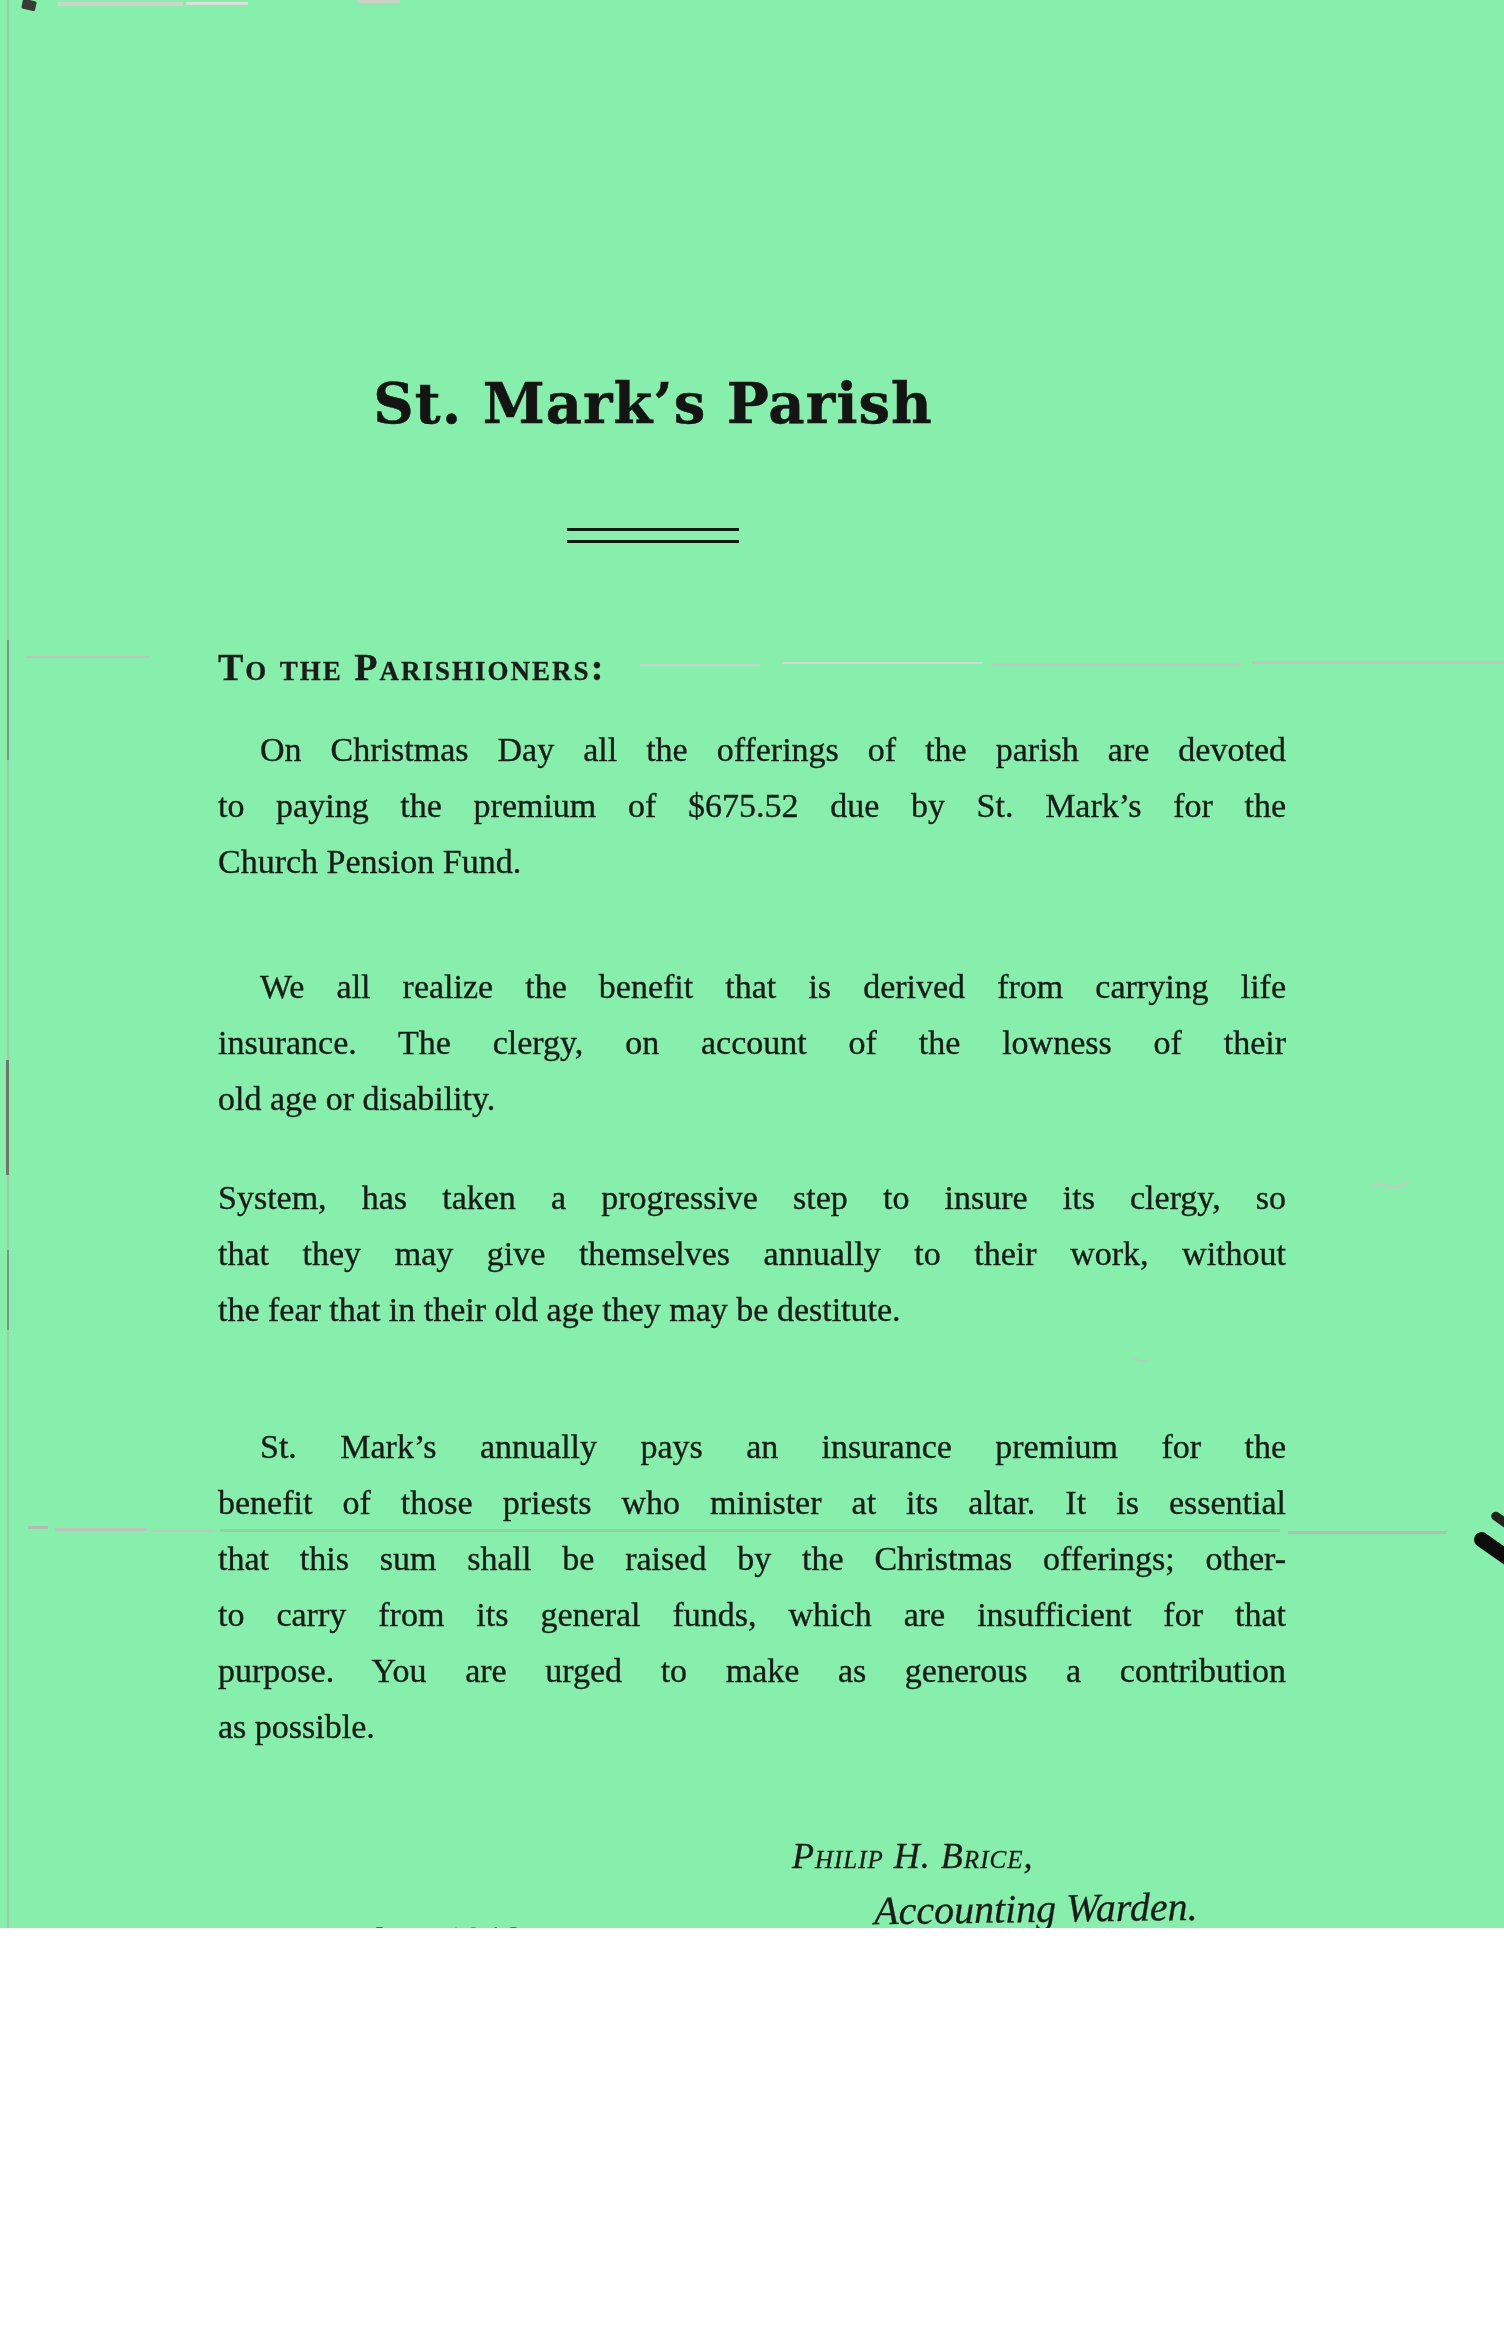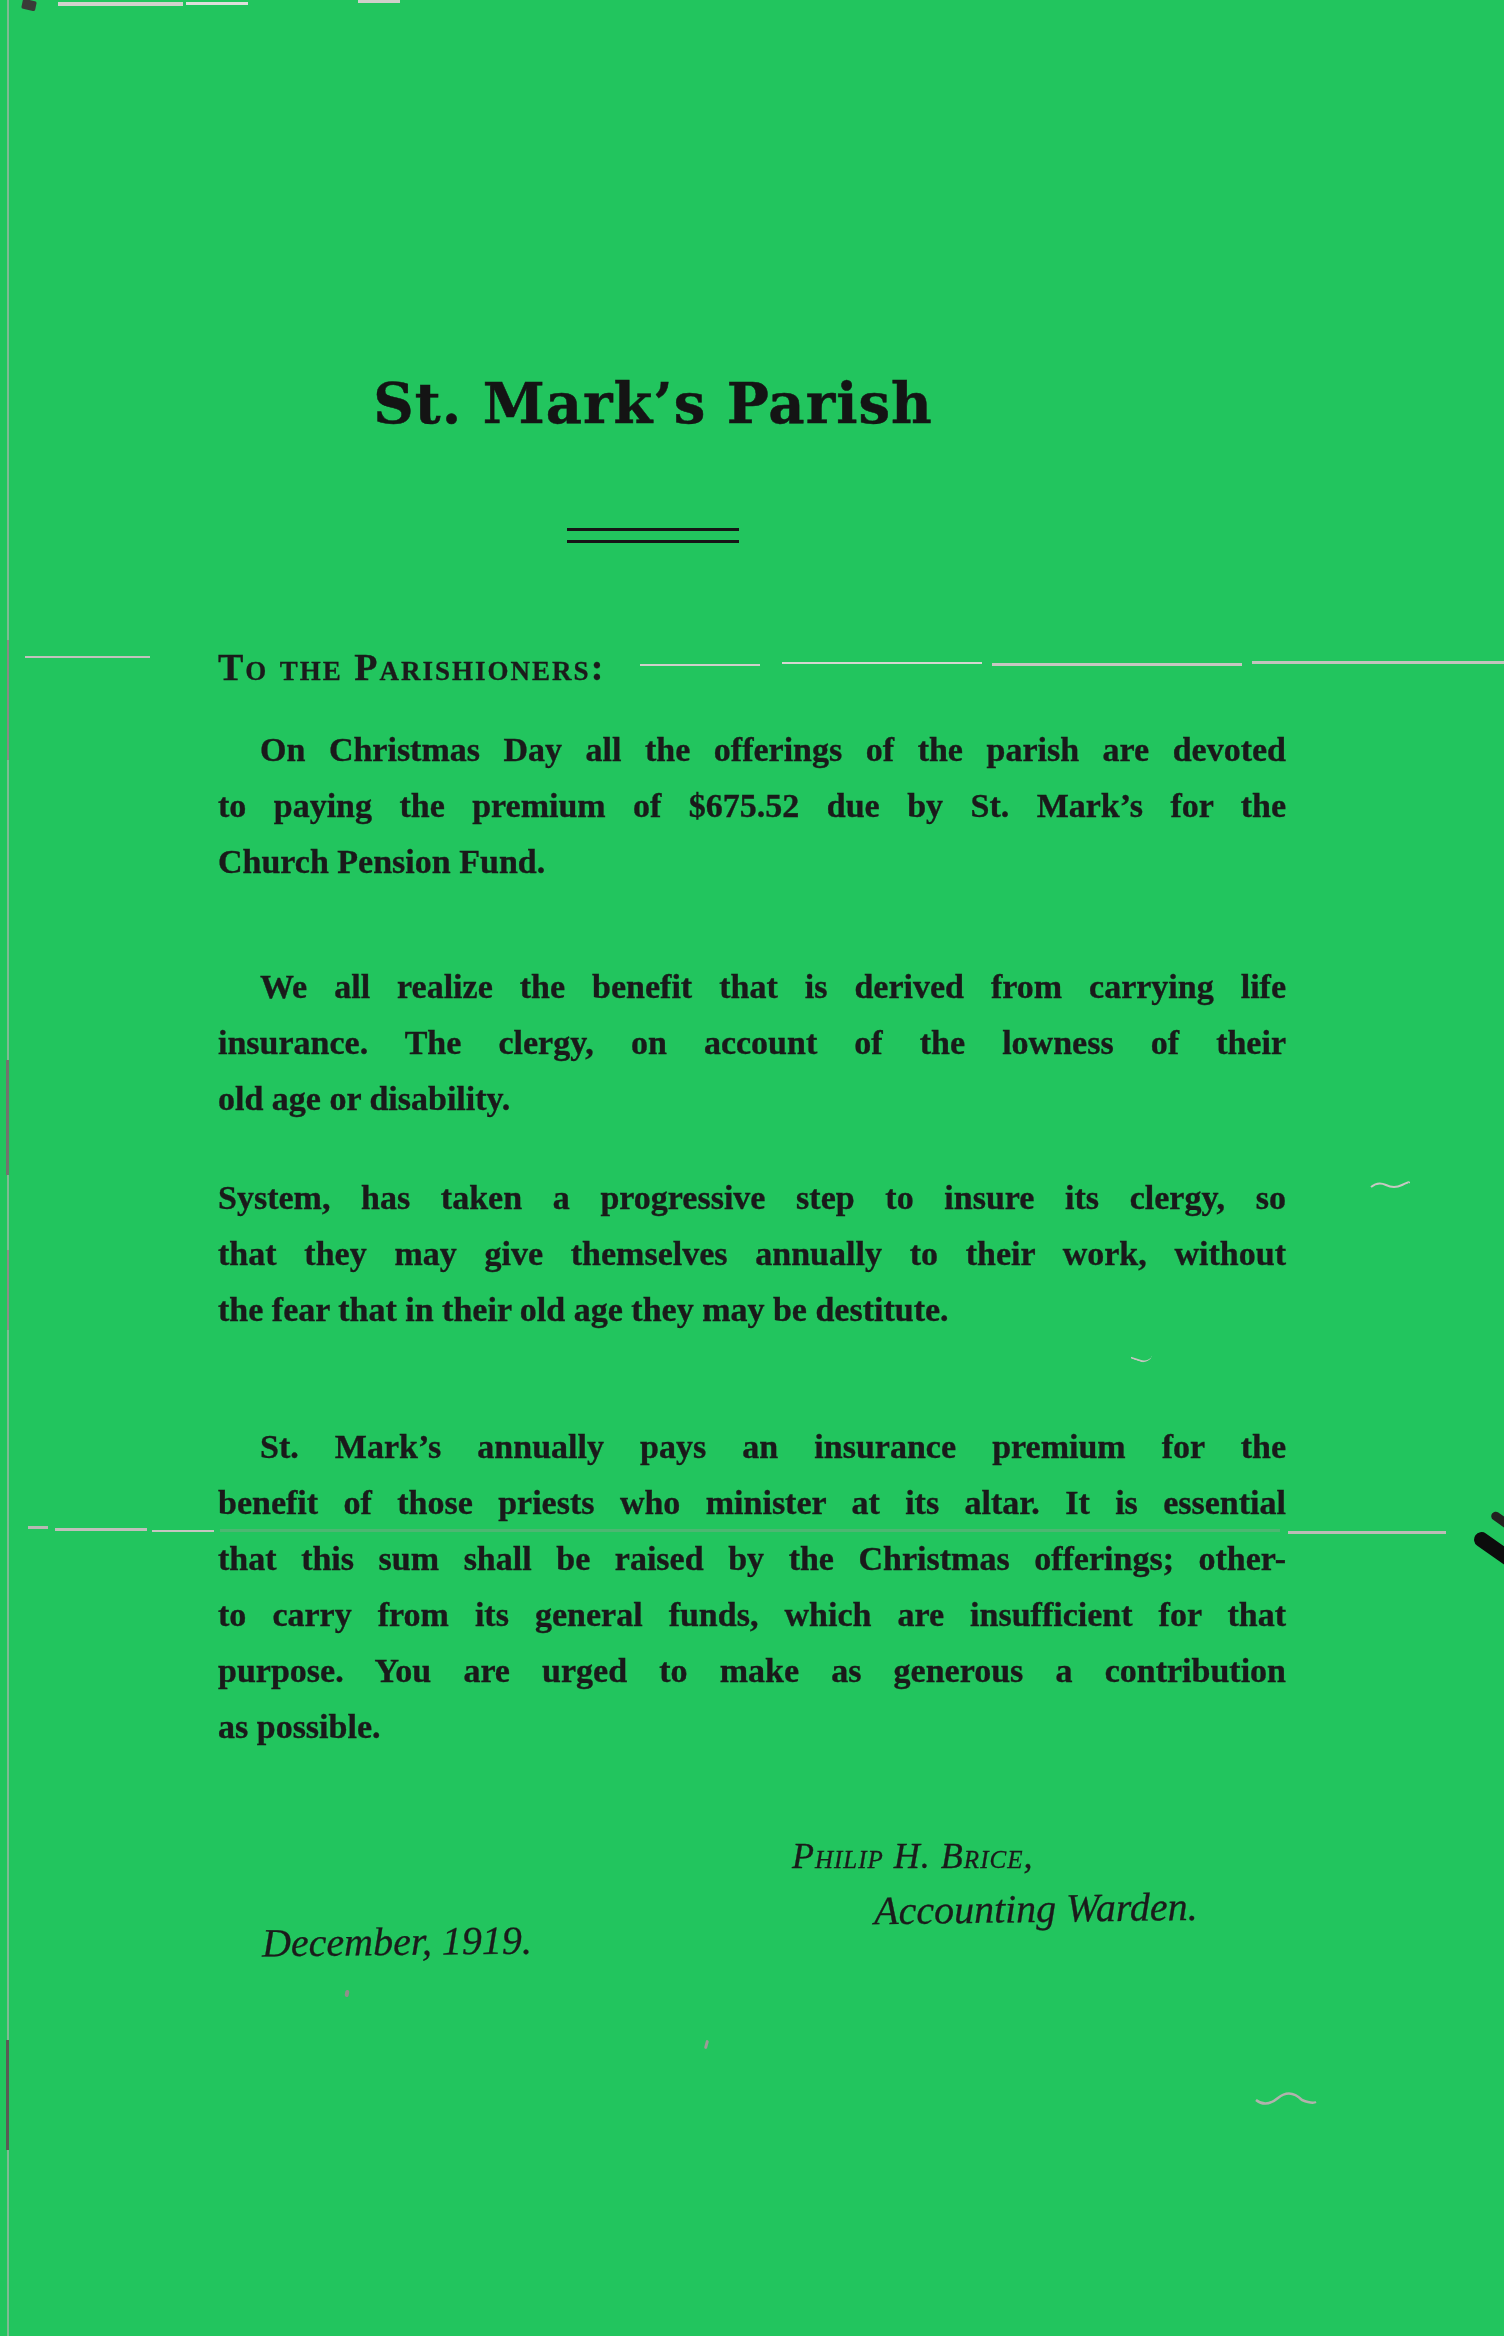--- a/index.html
+++ b/index.html
@@ -1,19 +1,19 @@
 <!DOCTYPE html>
 <html><head>
 <meta charset="utf-8">
 <style>
   html,body{margin:0;padding:0;background:#ffffff;}
   .page{
     position:relative;
-    width:1504px;height:2336px;
-    background:#22c55e;
+    width:1504px;height:1928px;
+    background:#86efac;
     overflow:hidden;
     font-family:"Liberation Serif", serif;
     color:#191919;
   }
   
   .title-wrap{
     position:absolute;left:188px;top:370px;width:930px;
     text-align:center;
   }
   .title{
@@ -46,21 +46,21 @@
   .para{
     position:absolute;left:218px;width:1068px;
     font-size:34px;line-height:56px;
     color:#1a1a1a;
     -webkit-text-stroke:0.35px #1a1a1a;
   }
   .p1{top:722px;}
   .p2{top:959px;}
   .p3{top:1170px;}
   .p4{top:1419px;}
-  .line{text-align:justify;text-align-last:justify;font-weight:bold;}
+  .line{text-align:justify;text-align-last:justify;}
   .line.first{text-indent:42px;}
   .line.last{text-align-last:left;}
   
   .sig-name{
     position:absolute;left:792px;top:1835px;
     font-size:36px;font-variant:small-caps;letter-spacing:1px;
     color:#1b1b1b;font-style:italic;-webkit-text-stroke:0.3px #1b1b1b;
   }
   .sig-role{
     position:absolute;left:874px;top:1885px;

